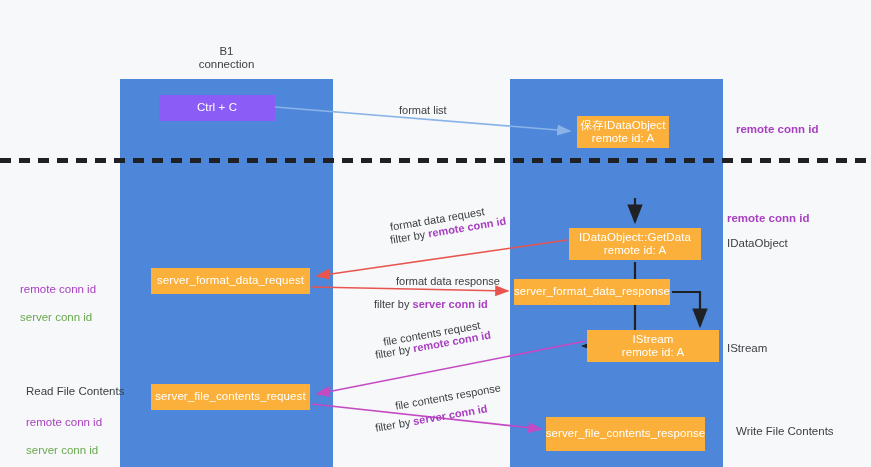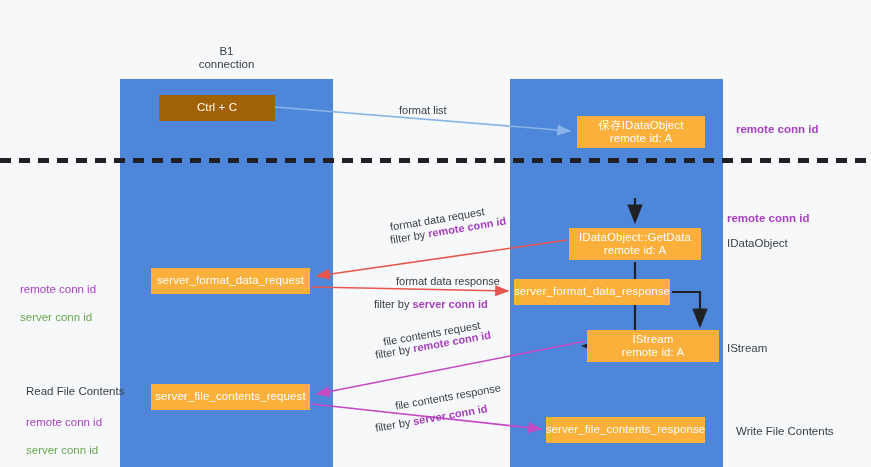--- a/index.html
+++ b/index.html
@@ -29,32 +29,32 @@
   #head-b1{left:120px;top:45px;width:213px;}
   #head-a1{left:510px;top:45px;width:213px;}
 
   
   .node{
     position:absolute;box-sizing:border-box;
     display:flex;align-items:center;justify-content:center;
     text-align:center;color:#ffffff;font-size:11.5px;line-height:13.5px;
     white-space:pre-line;letter-spacing:.1px;
   }
-  .node.green{background:#a16207;}
+  .node.green{background:#8b5cf6;}
   .node.orange{background:#fbb03b;}
 
   #n-ctrlc   {left:159px;top:95px; width:116px;height:26px;}
-  #n-idataobj{left:577px;top:116px;width:128px;height:32px;}
+  #n-idataobj{left:577px;top:116px;width:92px;height:32px;}
   #n-ctrlv   {left:577px;top:172px;width:116px;height:26px;}
   #n-getdata {left:569px;top:228px;width:132px;height:32px;}
   #n-sfdreq  {left:151px;top:268px;width:159px;height:26px;}
   #n-sfdresp {left:514px;top:279px;width:156px;height:26px;}
   #n-istream {left:587px;top:330px;width:132px;height:32px;}
   #n-sfcreq  {left:151px;top:384px;width:159px;height:26px;}
-  #n-sfcresp {left:546px;top:417px;width:159px;height:26px;}
+  #n-sfcresp {left:546px;top:417px;width:159px;height:34px;}
 
   
   #divider{
     position:absolute;left:0;top:158px;width:871px;height:5px;
     background-image:repeating-linear-gradient(to right,
         #202124 0px, #202124 11px, rgba(0,0,0,0) 11px, rgba(0,0,0,0) 19px);
   }
 
   
   .note{position:absolute;font-size:11.5px;line-height:14px;white-space:pre-line;}

